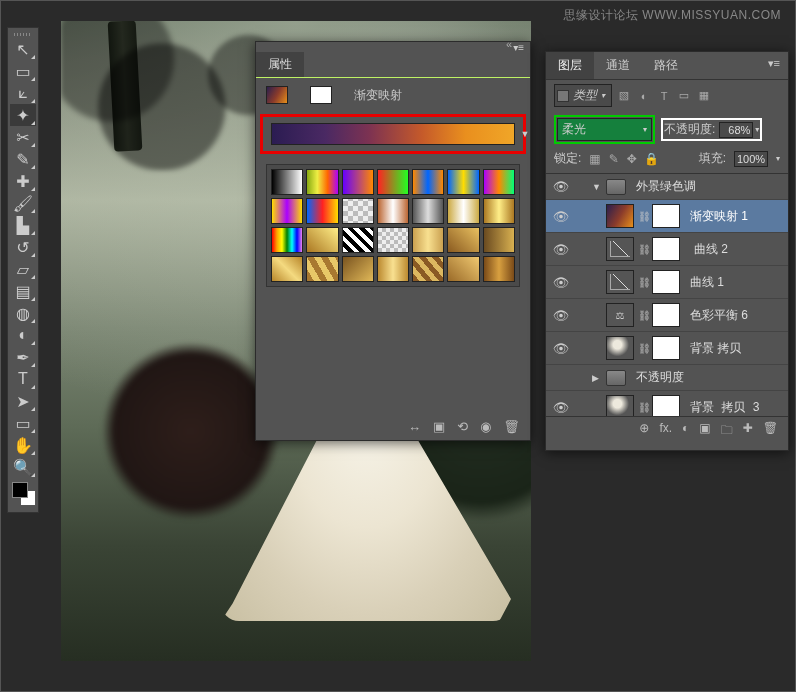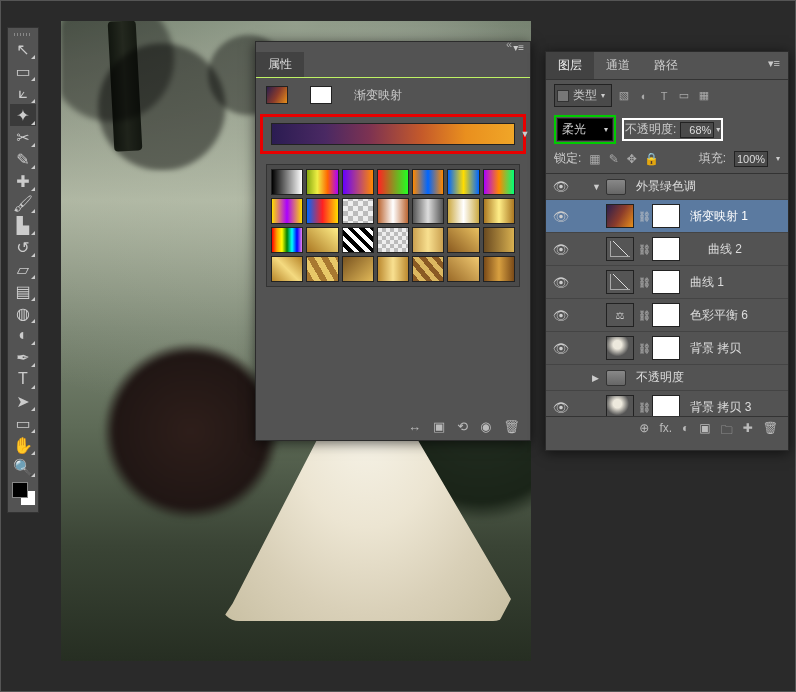--- a/index.html
+++ b/index.html
@@ -72,28 +72,28 @@
 .prop-footer span { cursor:pointer; }
 
 
 .layers { position:absolute; right:6px; top:50px; width:244px; height:400px; background:#535353; border:1px solid #2b2b2b; box-shadow:0 2px 12px rgba(0,0,0,.6); }
 .ltabs { display:flex; border-bottom:1px solid #333; }
 .ltab { padding:5px 12px; font-size:12px; color:#ccc; cursor:pointer; }
 .ltab.active { background:#424242; color:#eee; }
 .ltab-menu { margin-left:auto; padding:5px 8px; color:#ccc; font-size:11px; }
 
 .filter-row { display:flex; align-items:center; gap:4px; padding:4px 8px; font-size:12px; color:#ccc; }
-.filter-dd { display:flex; align-items:center; padding:2px 6px 2px 2px; border:1px solid #222; background:#4a4a4a; gap:4px; }
+.filter-dd { display:flex; align-items:center; padding:2px 6px 2px 2px; border:1px solid #222; background:#4a4a4a; gap:4px;font-style:italic; }
 .filter-dd .sq{width:12px;height:12px;background:#777;border:1px solid #333;}
 .tiny-ic { width:16px; height:16px; display:flex; align-items:center; justify-content:center; color:#aaa; font-size:11px; }
 
 .opt-row { display:flex; align-items:center; gap:6px; padding:4px 8px; font-size:12px; color:#ccc; }
 .green-box { border:2px solid #0c0; padding:1px; }
 .white-box { border:2px solid #fff; padding:1px; display:flex; align-items:center; gap:4px; }
-.blend-dd { display:flex; align-items:center; justify-content:space-between; width:56px; padding:2px 4px; background:#000000; border:1px solid #222; }
+.blend-dd { display:flex; align-items:center; justify-content:space-between; width:95px; padding:2px 4px; background:#15803d; border:1px solid #222; }
 .pct-box { display:flex; align-items:center; gap:2px; }
 .pct-input { width:34px; padding:1px 2px; background:#4a4a4a; border:1px solid #222; color:#ddd; font-size:11px; text-align:right; }
 .caret { font-size:8px; color:#ccc; }
 
 .lock-row { display:flex; align-items:center; gap:8px; padding:2px 8px 6px; font-size:12px; color:#ccc; border-bottom:1px solid #333; }
 .lock-ic { color:#aaa; font-size:12px; }
 
 .layer-list { overflow:auto; }
 .layer { display:flex; align-items:center; gap:4px; padding:4px 6px; font-size:12px; color:#ddd; border-bottom:1px solid #444; cursor:pointer; }
 .layer.sel { background:#5b7aa0; color:#fff; }
@@ -110,20 +110,21 @@
 .lthumb.balance { background:#555; display:flex; align-items:center; justify-content:center; color:#ccc; font-size:10px; }
 .link-ic { font-size:10px; color:#ccc; width:10px; text-align:center; }
 
 .layer-footer { position:absolute; bottom:4px; left:0; right:0; display:flex; gap:10px; justify-content:flex-end; padding:4px 10px; color:#bbb; font-size:12px; border-top:1px solid #333; background:#535353;}
 .layer-footer span{cursor:pointer;}
 </style>
 </head>
 <body>
 
 <div class="app">
+  <div class="watermark">思缘设计论坛  WWW.MISSYUAN.COM</div>
 
   <div class="tools">
     <div class="grip"></div>
     <div id="tool-slot">
         <div class="tool corner">↖</div>
         <div class="tool corner">▭</div>
         <div class="tool corner">⟀</div>
         <div class="tool corner active">✦</div>
         <div class="tool corner">✂</div>
         <div class="tool corner">✎</div>
@@ -279,21 +280,21 @@
           <div class="link-ic">⛓</div>
           <div class="lthumb mask"></div>
           <span style="margin-left: 6px;">渐变映射 1</span>
         </div>
         <div class="layer">
           <div class="eye">👁</div>
           <div class="indent2"></div>
           <div class="lthumb curves"></div>
           <div class="link-ic">⛓</div>
           <div class="lthumb mask"></div>
-          <span style="margin-left: 24px;">曲线 2</span>
+          <span style="margin-left: 10px;">曲线 2</span>
         </div>
         <div class="layer">
           <div class="eye">👁</div>
           <div class="indent2"></div>
           <div class="lthumb curves"></div>
           <div class="link-ic">⛓</div>
           <div class="lthumb mask"></div>
           <span style="margin-left: 6px;">曲线 1</span>
         </div>
         <div class="layer">
@@ -318,21 +319,21 @@
           <div class="twisty">▶</div>
           <div class="folder-ic"></div>
           <span style="margin-left: 6px;">不透明度</span>
         </div>
         <div class="layer">
           <div class="eye">👁</div>
           <div class="indent2"></div>
           <div class="lthumb photo-s"></div>
           <div class="link-ic">⛓</div>
           <div class="lthumb mask"></div>
-          <span style="margin-left: 6px;">背景 拷贝 3</span>
+          <span style="margin-left: 6px; font-family: Liberation Mono, monospace;">背景 拷贝 3</span>
         </div>
       </div>
     <div class="layer-footer" id="layer-footer">
         <span>⊕</span>
         <span>fx.</span>
         <span>◐</span>
         <span>▣</span>
         <span>🗀</span>
         <span>✚</span>
         <span>🗑</span>

